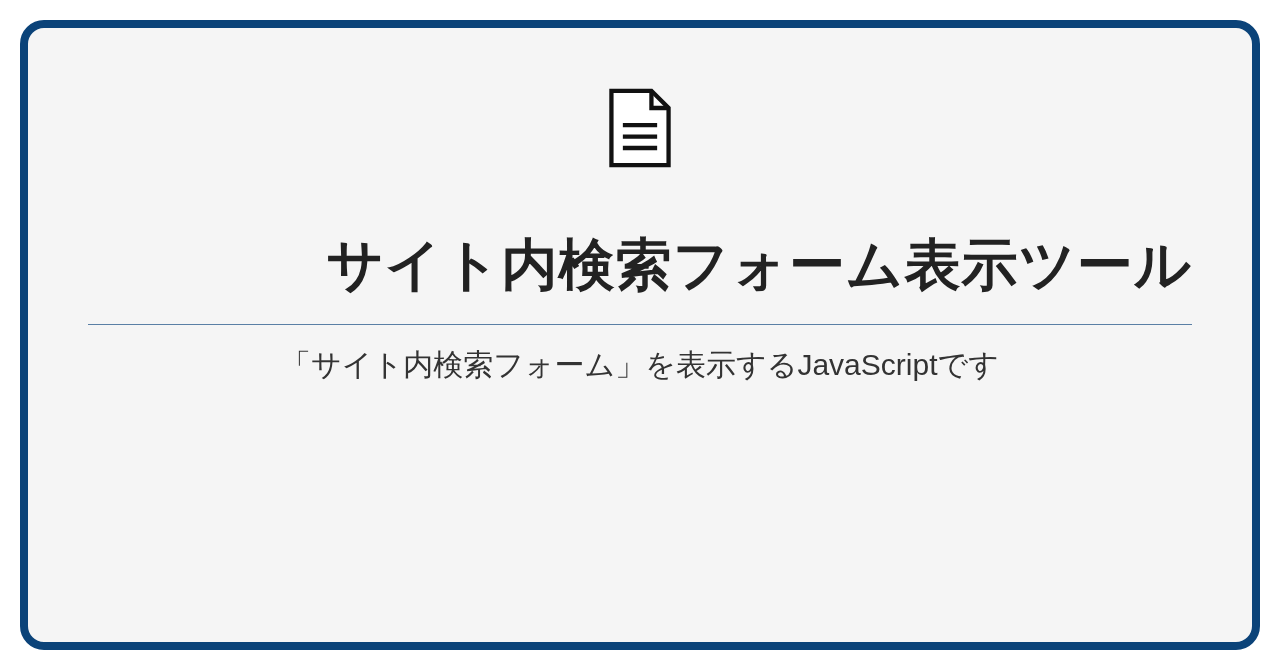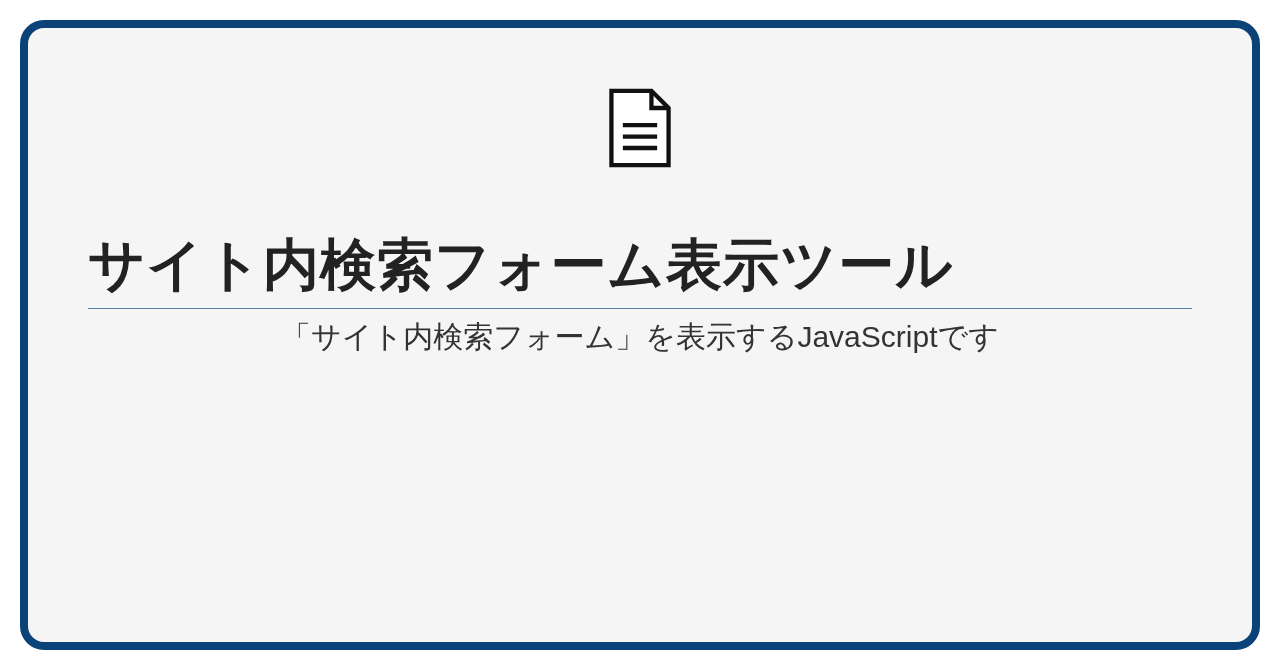--- a/index.html
+++ b/index.html
@@ -35,25 +35,25 @@
     .icon-wrap svg {
       width: 70px;
       height: 80px;
       display: block;
     }
     
     .title {
       font-size: 56px;
       font-weight: bold;
       color: #222222;
-      text-align: left;
+      text-align: right;
       width: 100%;
-      padding-bottom: 4px;
+      padding-bottom: 20px;
       border-bottom: 1px solid #5a7fa5;
-      margin-bottom: 8px;
+      margin-bottom: 20px;
       letter-spacing: 1px;
     }
     
     .subtitle {
       font-size: 30px;
       color: #333333;
       text-align: center;
     }
     
     .cta-button {

